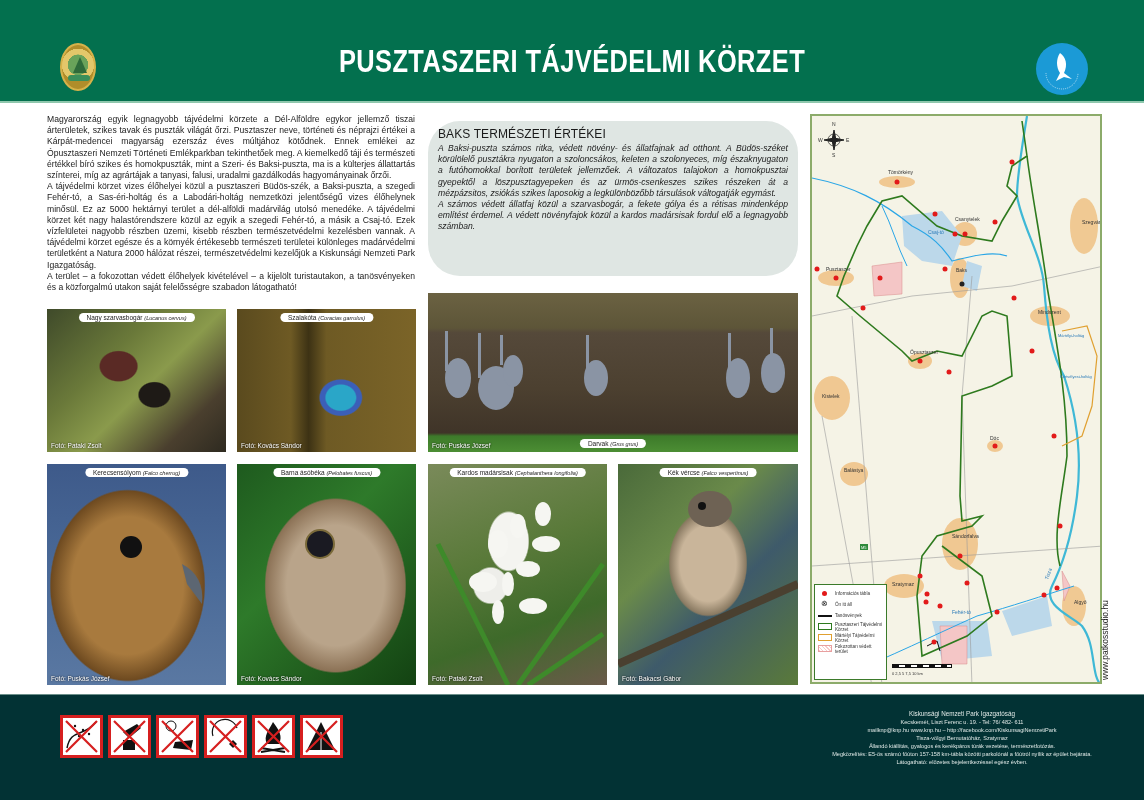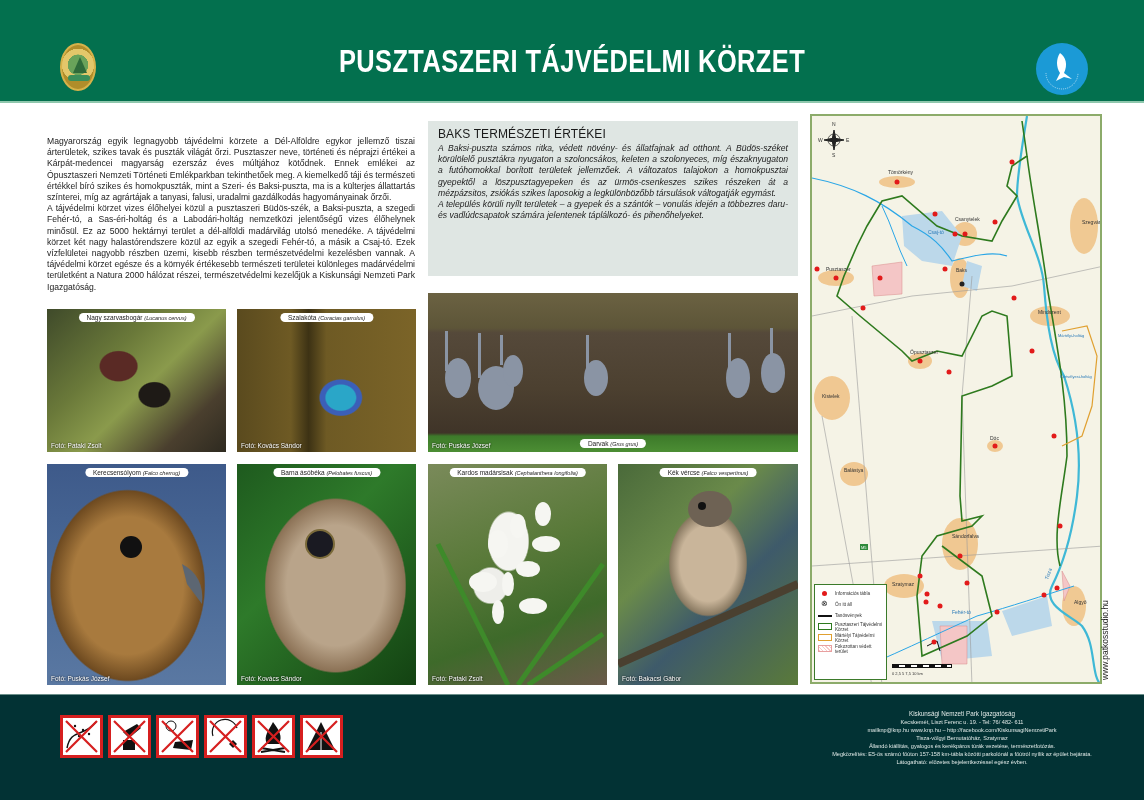--- a/index.html
+++ b/index.html
@@ -14,26 +14,26 @@
            transform: scaleX(0.82); transform-origin: 572px 50%; }
   .logo-left { position: absolute; left: 60px; top: 43px; width: 36px; height: 48px; border-radius: 50% / 50%;
                background: radial-gradient(circle at 50% 45%, #6aa35a 0 35%, #e3c76a 36% 55%, #b08d2a 56% 100%);
                border: 2px solid #d6b24a; }
   .logo-left .tree { position: absolute; left: 11px; top: 12px; width: 0; height: 0; border-left: 7px solid transparent; border-right: 7px solid transparent; border-bottom: 16px solid #2f6b3a; }
   .logo-left .water { position: absolute; left: 6px; top: 30px; width: 22px; height: 6px; border-radius: 3px; background: #3a8f5a; }
   .logo-right { position: absolute; left: 1036px; top: 43px; width: 52px; height: 52px; border-radius: 50%; background: #1b9ad6; }
   .logo-right svg { position: absolute; left: 0; top: 0; }
 
   
-  .intro { position: absolute; left: 47px; top: 136px; width: 368px; font-family: "Liberation Sans", sans-serif;
+  .intro { position: absolute; left: 47px; top: 114px; width: 368px; font-family: "Liberation Sans", sans-serif;
            font-size: 8.6px; line-height: 11.2px; color: #222; text-align: justify; }
   .intro p { margin: 0; }
 
   
-  .baks { position: absolute; left: 428px; top: 121px; width: 370px; height: 155px; background: #dfe6e3; padding: 6px 10px 0 10px; }
+  .baks { position: absolute; left: 428px; top: 121px; width: 370px; height: 155px; background: #dfe6e3; padding: 6px 10px 0 10px; border-radius: 32px; }
   .baks h2 { font-family: "Liberation Sans", sans-serif; font-weight: normal; font-size: 12px; color: #1a1a1a; margin-bottom: 2px; letter-spacing: 0.1px; }
   .baks p { font-family: "Liberation Sans", sans-serif; font-size: 8.6px; line-height: 11.2px; color: #222; text-align: justify; font-style: italic; }
 
   
   .photo { position: absolute; overflow: hidden; }
   .photo .cap { position: absolute; top: 4px; left: 50%; transform: translateX(-50%); background: #fff; border-radius: 8px;
                 padding: 1px 8px; font-family: "Liberation Sans", sans-serif; font-size: 6.5px; color: #222; white-space: nowrap; }
   .photo .cap i { font-size: 5.5px; font-style: italic; }
   .photo .credit { position: absolute; left: 4px; bottom: 3px; color: #fff; font-family: "Liberation Sans", sans-serif; font-size: 6.5px; text-shadow: 0 0 2px #000; }
 
@@ -101,26 +101,27 @@
       <path d="M24 10 C30 14 32 22 28 30 L36 36 L28 34 L20 38 L24 30 C20 24 20 16 24 10 Z" fill="#ffffff"></path>
       <path d="M10 30 A16 16 0 0 0 42 30" fill="none" stroke="#ffffff" stroke-width="0.6" stroke-dasharray="1 1"></path>
     </svg>
   </div>
 </div>
 <div class="header-line"></div>
 
 <div class="intro">
   <p>Magyarország egyik legnagyobb tájvédelmi körzete a Dél-Alföldre egykor jellemző tiszai árterületek, szikes tavak és puszták világát őrzi. Pusztaszer neve, történeti és néprajzi értékei a Kárpát-medencei magyarság ezerszáz éves múltjához kötődnek. Ennek emlékei az Ópusztaszeri Nemzeti Történeti Emlékparkban tekinthetőek meg. A kiemelkedő táji és természeti értékkel bíró szikes és homokpuszták, mint a Szeri- és Baksi-puszta, ma is a külterjes állattartás színterei, míg az agrártájak a tanyasi, falusi, uradalmi gazdálkodás hagyományainak őrzői.</p>
   <p>A tájvédelmi körzet vizes élőhelyei közül a pusztaszeri Büdös-szék, a Baksi-puszta, a szegedi Fehér-tó, a Sas-éri-holtág és a Labodári-holtág nemzetközi jelentőségű vizes élőhelynek minősül. Ez az 5000 hektárnyi terület a dél-alföldi madárvilág utolsó menedéke. A tájvédelmi körzet két nagy halastórendszere közül az egyik a szegedi Fehér-tó, a másik a Csaj-tó. Ezek vízfelületei nagyobb részben üzemi, kisebb részben természetvédelmi kezelésben vannak. A tájvédelmi körzet egésze és a környék értékesebb természeti területei különleges madárvédelmi területként a Natura 2000 hálózat részei, természetvédelmi kezelőjük a Kiskunsági Nemzeti Park Igazgatóság.</p>
+  <p>A terület – a fokozottan védett élőhelyek kivételével – a kijelölt turistautakon, a tanösvényeken és a közforgalmú utakon saját felelősségre szabadon látogatható!</p>
 </div>
 
 <div class="baks">
   <h2>BAKS TERMÉSZETI ÉRTÉKEI</h2>
   <p>A Baksi-puszta számos ritka, védett növény- és állatfajnak ad otthont. A Büdös-széket körülölelő pusztákra nyugaton a szoloncsákos, keleten a szolonyeces, míg északnyugaton a futóhomokkal borított területek jellemzőek. A változatos talajokon a homokpusztai gyepektől a löszpusztagyepeken és az ürmös-csenkeszes szikes részeken át a mézpázsitos, zsiókás szikes laposokig a legkülönbözőbb társulások váltogatják egymást.</p>
-  <p>A település körüli nyílt területek – a gyepek és a szántók – vonulás idején a többezres daru- és vadlúdcsapatok számára jelentenek táplálkozó- és pihenőhelyeket.</p>
+  <p>A számos védett állatfaj közül a szarvasbogár, a fekete gólya és a rétisas mindenképp említést érdemel. A védett növényfajok közül a kardos madársisak fordul elő a legnagyobb számban.</p>
 </div>
 
 <div class="photo p-beetle">
   <div class="cap"><span>Nagy szarvasbogár</span> <i>(Lucanus cervus)</i></div>
   <div class="credit">Fotó: Pataki Zsolt</div>
 </div>
 <div class="photo p-roller">
   <div class="cap"><span>Szalakóta</span> <i>(Coracias garrulus)</i></div>
   <div class="credit">Fotó: Kovács Sándor</div>
 </div>

